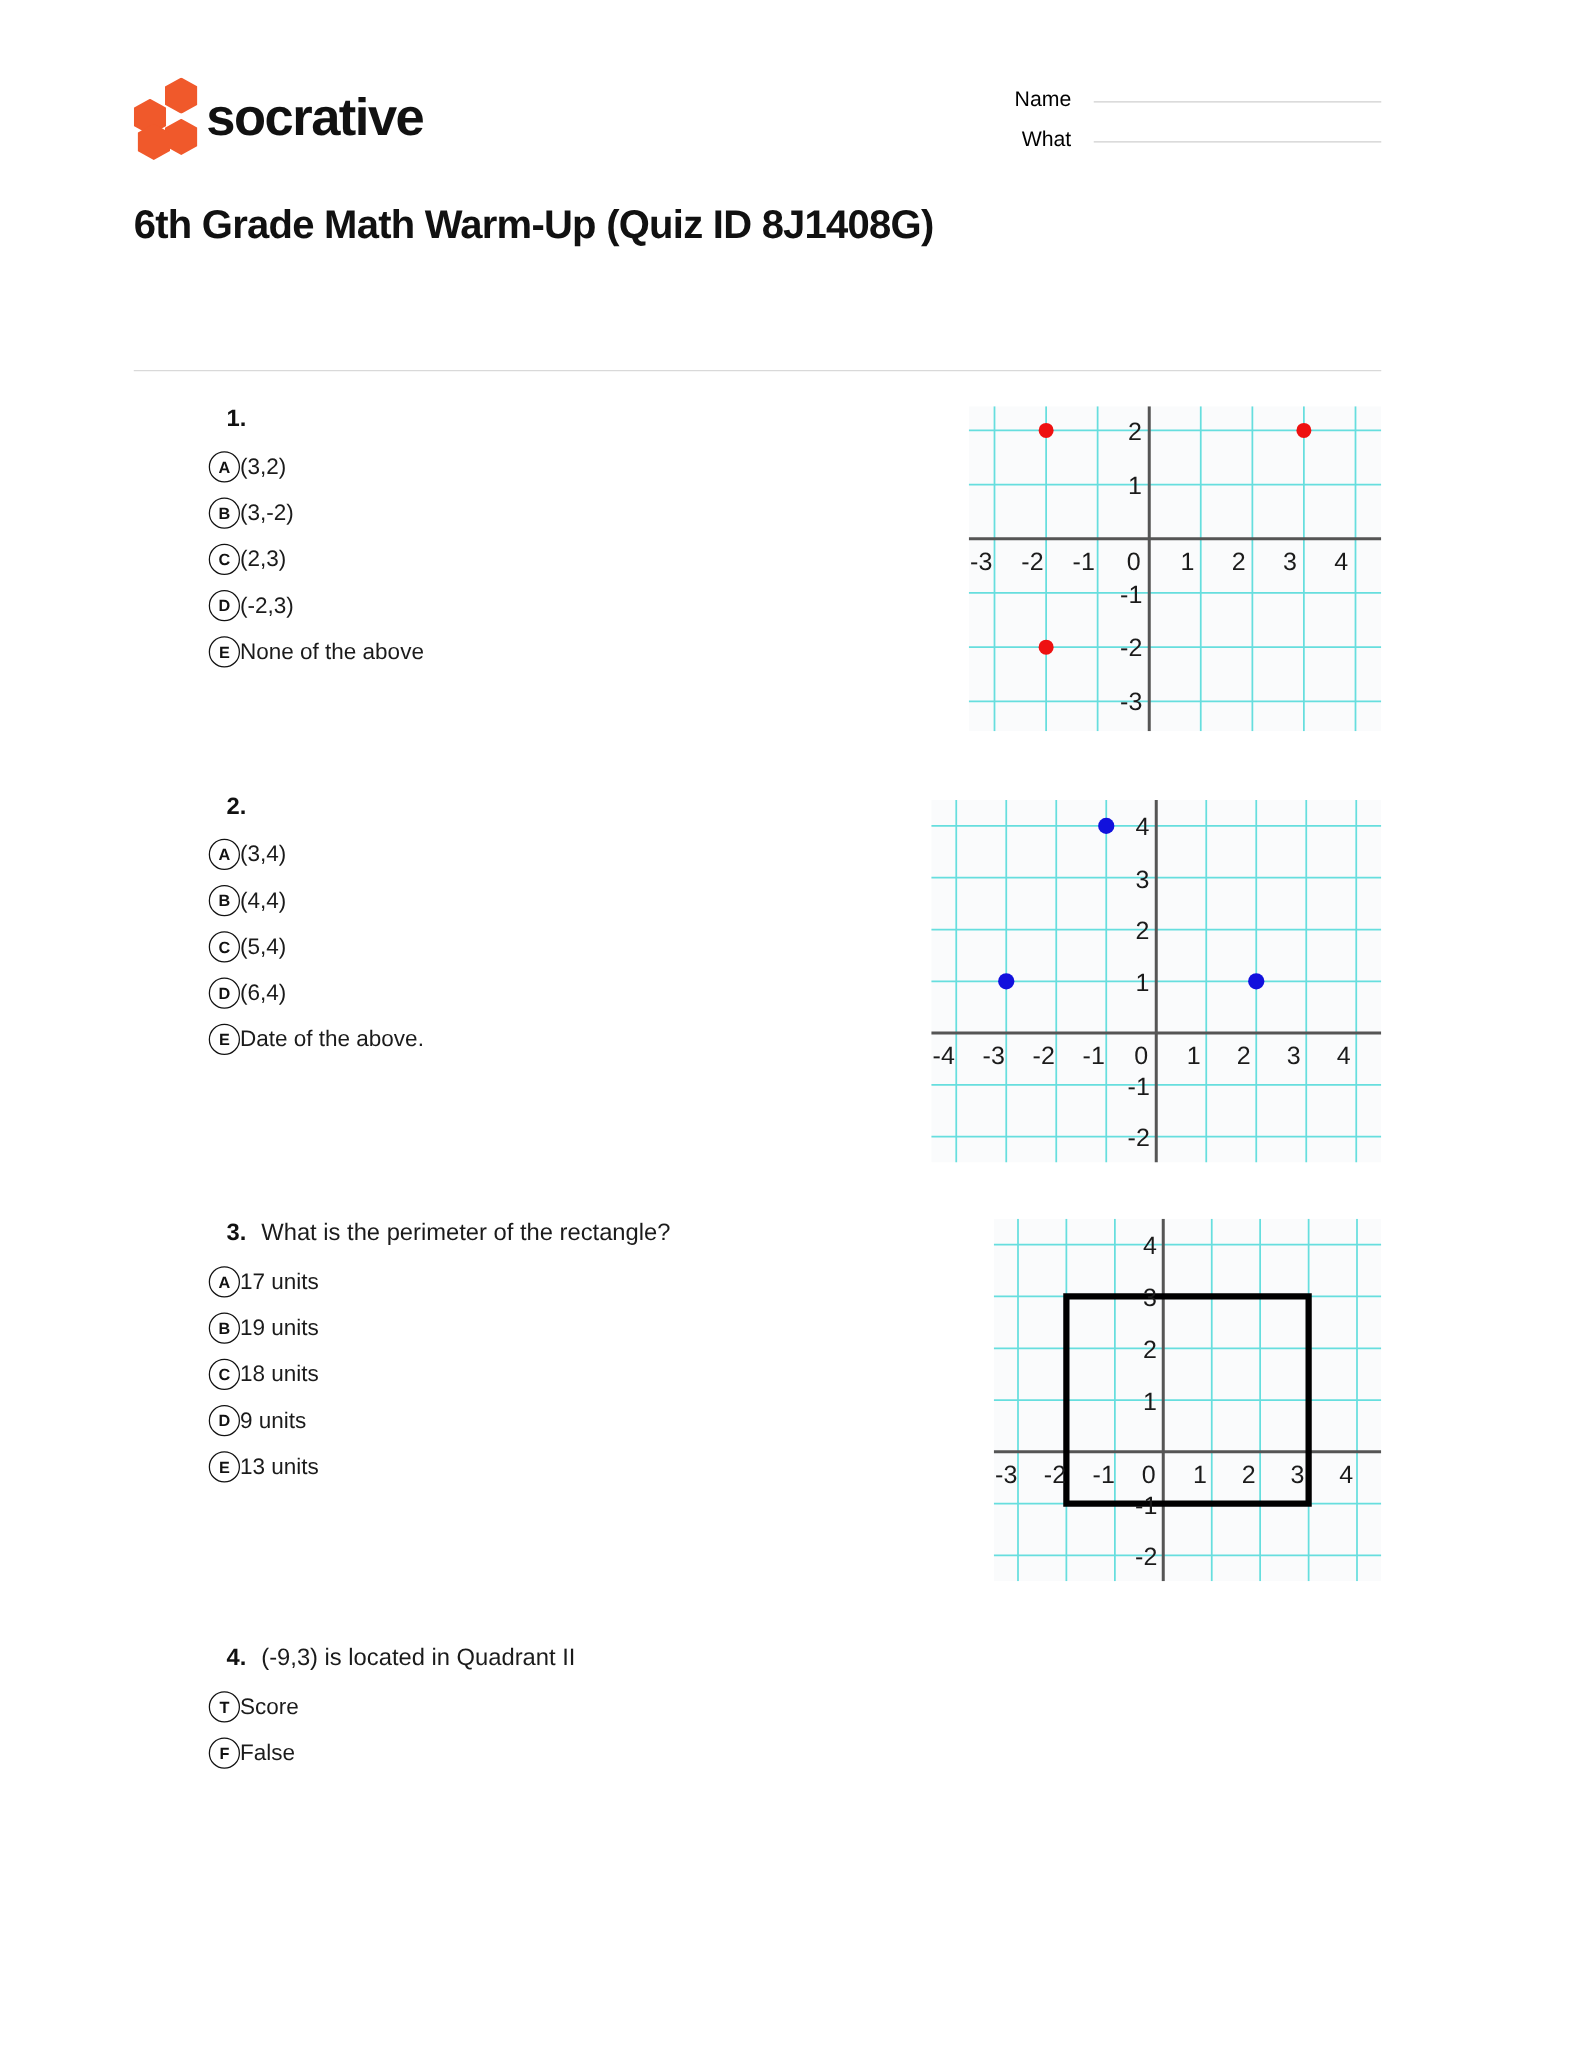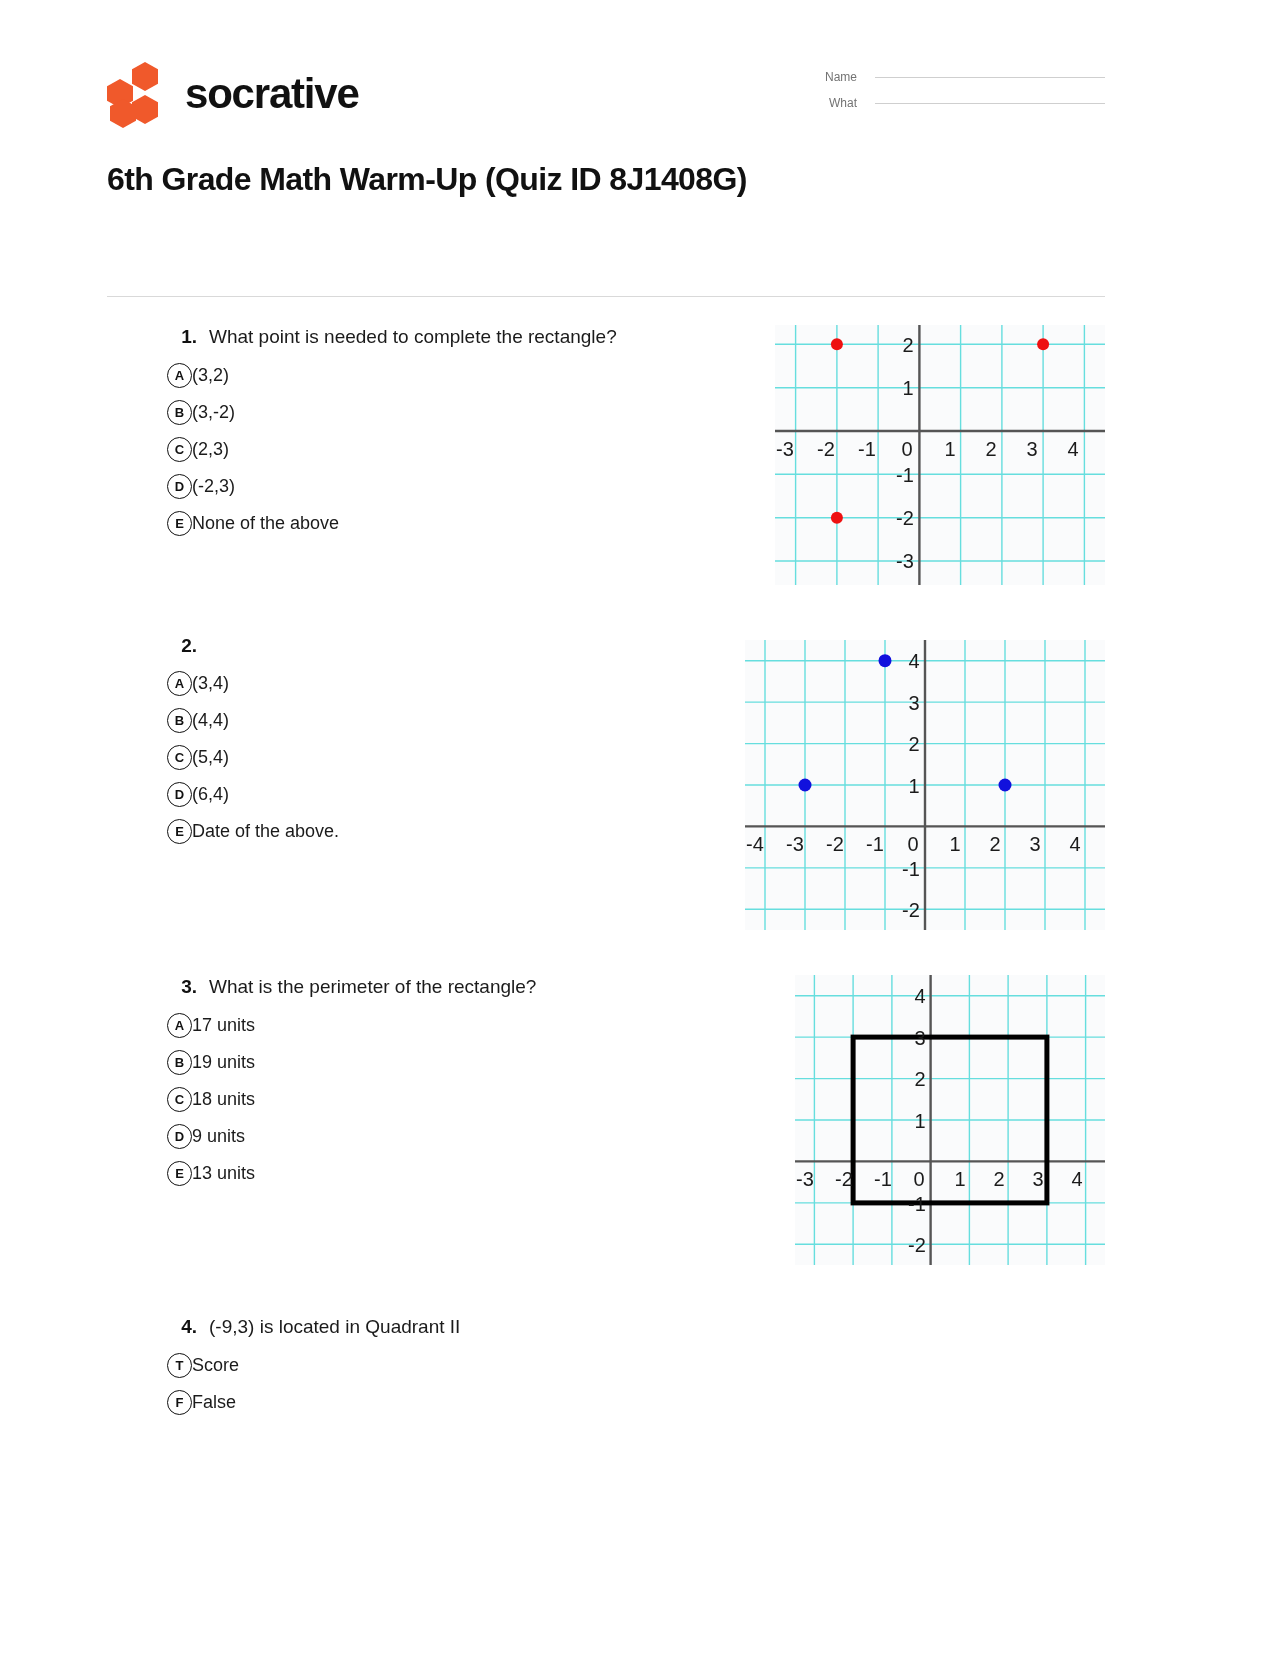--- a/index.html
+++ b/index.html
@@ -14,21 +14,21 @@
     overflow: hidden;
   }
 
   .page { position: relative; width:1275px; height:1653px; padding: 0; }
 
   
   .header { position: relative; height: 245px; }
 
   .logo-wrap {
     position: absolute; left: 107px; top: 62px;
-    display: flex; align-items: center; gap: 24px;
+    display: flex; align-items: center; gap: 4px;
   }
   .logo-mark { position: relative; width: 54px; height: 64px; }
   .hex {
     position: absolute; width: 26px; height: 29px;
     background: #f0592b;
     clip-path: polygon(50% 0%, 100% 25%, 100% 75%, 50% 100%, 0% 75%, 0% 25%);
   }
   .hex.h1 { left: 25px; top: 0px; }
   .hex.h2 { left: 0px;  top: 17px; }
   .hex.h3 { left: 25px; top: 33px; }
@@ -44,21 +44,21 @@
     width: 740px;
     font-size: 32px; font-weight: 700; line-height: 1.32;
     letter-spacing: -0.6px; color: #111;
   }
 
   .meta { position: absolute; right: 170px; top: 70px; width: 400px; }
   .meta-row {
     display: flex; align-items: baseline; justify-content: flex-end;
     margin-bottom: 12px;
   }
-  .meta-label { font-size: 12px; color: #737373; width: 70px; text-align: right; }
+  .meta-label { font-size: 17px; color: #000000; width: 70px; text-align: right; }
   .meta-line {
     display: inline-block; width: 230px; height: 1px;
     border-bottom: 1.5px solid #cfcfcf; margin-left: 18px;
     position: relative; top: -3px;
   }
   .meta-score { position: absolute; right: 170px; top: 198px; width: 400px; }
 
   .hrule {
     position: absolute; left: 107px; top: 296px;
     width: 998px; height: 1px; background: #d9d9d9;
@@ -119,21 +119,20 @@
     </div>
 
 
     <div class="hrule"></div>
   </div>
 
   <div class="q-block" style="top:325px;">
     <div class="q-left">
       <div class="q-head">
         <span class="q-num">1.</span>
-        <span class="q-text">What point is needed to complete the rectangle?</span>
       </div>
       <div class="opt">
         <span class="opt-bubble">A</span>
         <span class="opt-label">(3,2)</span>
       </div>
       <div class="opt">
         <span class="opt-bubble">B</span>
         <span class="opt-label">(3,-2)</span>
       </div>
       <div class="opt">

